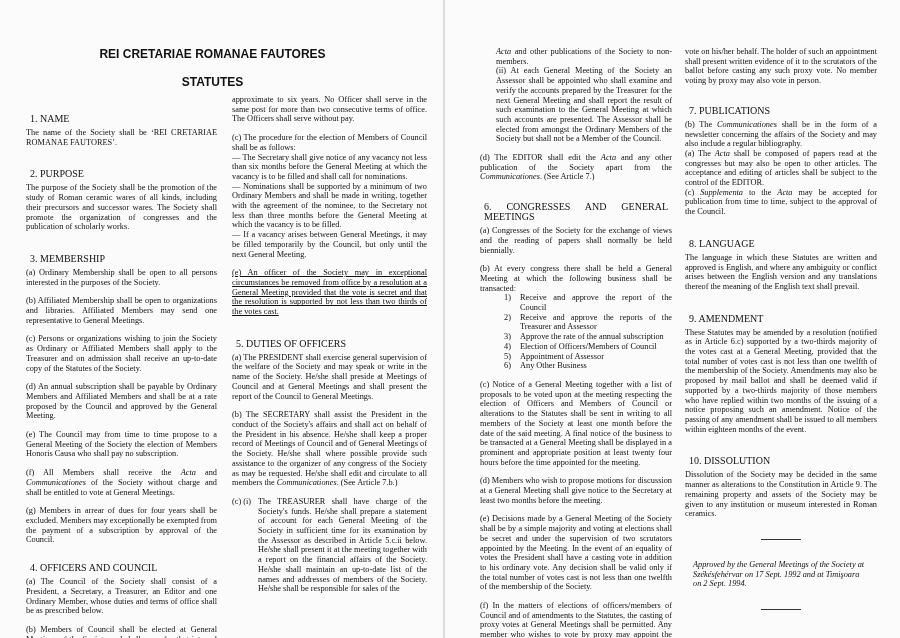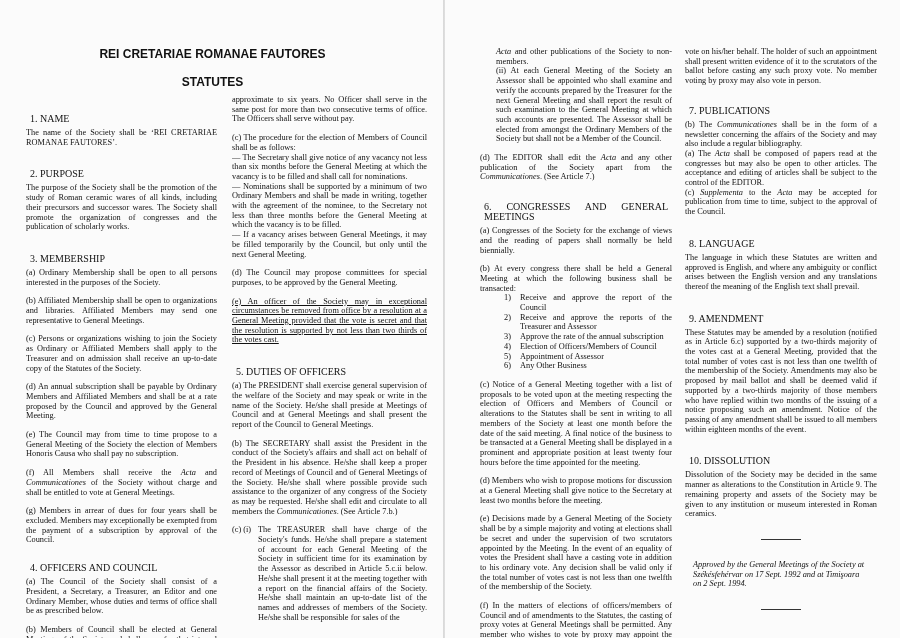--- a/index.html
+++ b/index.html
@@ -65,21 +65,20 @@
 </div>
 
 <div class="col c2">
   <p>approximate to six years. No Officer shall serve in the same post for more than two consecutive terms of office. The Officers shall serve without pay.</p>
   <div style="margin-bottom:9px;">
     <div>(c) The procedure for the election of Members of Council shall be as follows:</div>
     <div>— The Secretary shall give notice of any vacancy not less than six months before the General Meeting at which the vacancy is to be filled and shall call for nominations.</div>
     <div>— Nominations shall be supported by a minimum of two Ordinary Members and shall be made in writing, together with the agreement of the nominee, to the Secretary not less than three months before the General Meeting at which the vacancy is to be filled.</div>
     <div>— If a vacancy arises between General Meetings, it may be filled temporarily by the Council, but only until the next General Meeting.</div>
   </div>
-  <p>(d) The Council may propose committees for special purposes, to be approved by the General Meeting.</p>
   <p style="margin-bottom:22px;text-decoration:underline;">(e) An officer of the Society may in exceptional circumstances be removed from office by a resolution at a General Meeting provided that the vote is secret and that the resolution is supported by not less than two thirds of the votes cast.</p>
   <div class="sec">
     <h3>5. DUTIES OF OFFICERS</h3>
     <p>(a) The PRESIDENT shall exercise general supervision of the welfare of the Society and may speak or write in the name of the Society. He/she shall preside at Meetings of Council and at General Meetings and shall present the report of the Council to General Meetings.</p>
     <p><span>(b) The SECRETARY shall assist the President in the conduct of the Society's affairs and shall act on behalf of the President in his absence. He/she shall keep a proper record of Meetings of Council and of General Meetings of the Society. He/she shall where possible provide such assistance to the organizer of any congress of the Society as may be requested. He/she shall edit and circulate to all members the </span><i>Communicationes</i><span>. (See Article 7.b.)</span></p>
     <div class="hang" style="padding-left:26px;">
       <span class="lab">(c) (i)</span>
       <span>The TREASURER shall have charge of the Society's funds. He/she shall prepare a statement of account for each General Meeting of the Society in sufficient time for its examination by the Assessor as described in Article 5.c.ii below. He/she shall present it at the meeting together with a report on the financial affairs of the Society. He/she shall maintain an up-to-date list of the names and addresses of members of the Society. He/she shall be responsible for sales of the</span>
     </div>
   </div>

